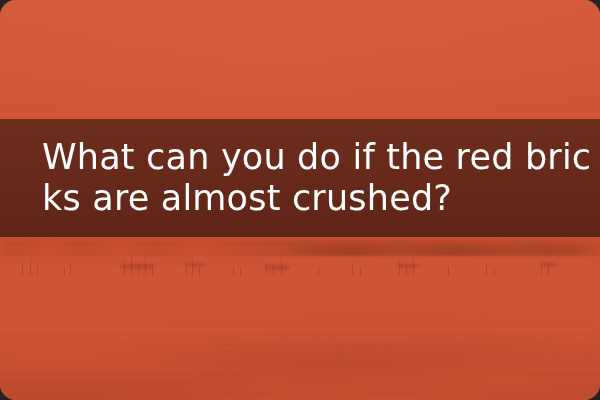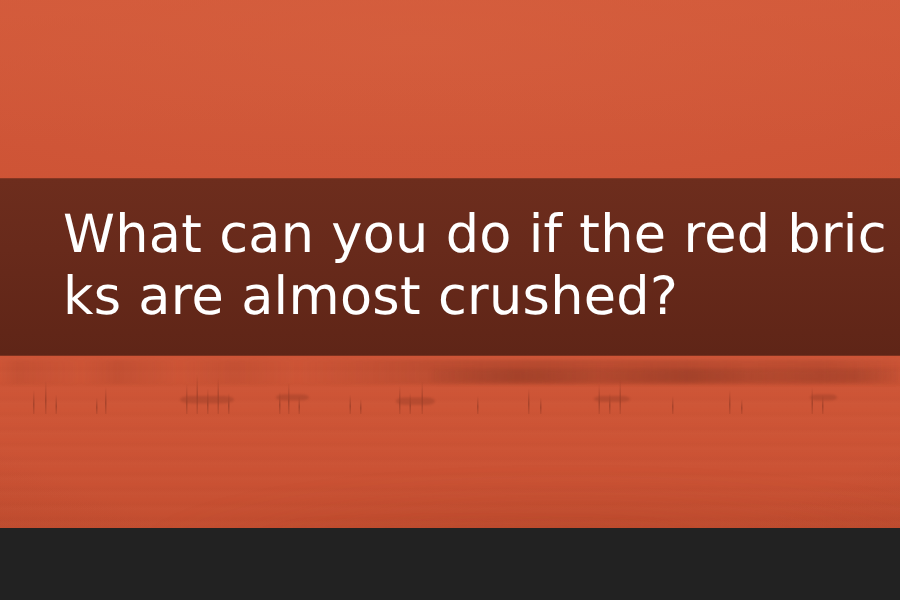--- a/index.html
+++ b/index.html
@@ -3,24 +3,25 @@
 <meta charset="utf-8">
 <style>
   html, body {
     margin: 0;
     padding: 0;
     background: #222;
   }
   #stage {
     position: relative;
     width: 600px;
-    height: 352px;
+    height: 400px;
     overflow: hidden;
     font-family: "DejaVu Sans", "Liberation Sans", sans-serif;
     background: #cf5537;
+    border-radius: 16px;
   }
 
   
   .photo {
     position: absolute;
     inset: 0;
   }
   .sky {
     position: absolute;
     left: 0; top: 0;

